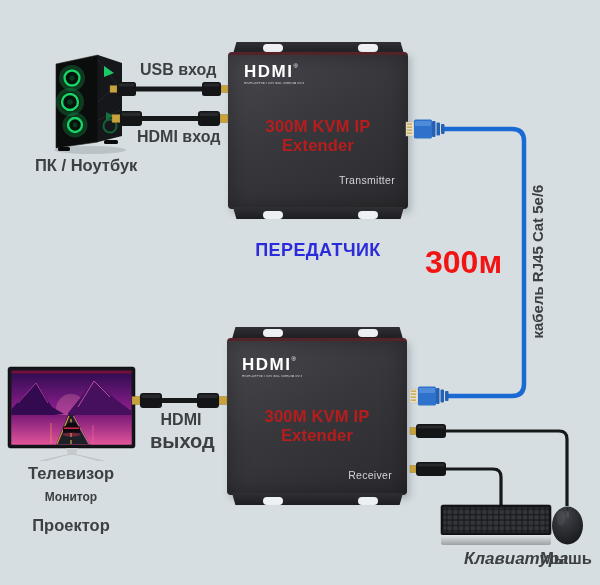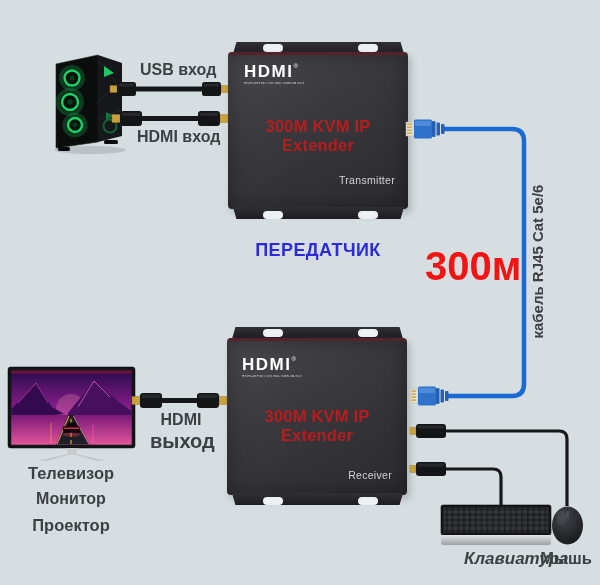--- a/index.html
+++ b/index.html
@@ -25,21 +25,21 @@
   .hdmi-logo { position:absolute; color:#ffffff; line-height:1; }
   .hdmi-word { font-size:17px; font-weight:800; letter-spacing:1.5px; }
   .hdmi-reg { font-size:6px; vertical-align:top; }
   .hdmi-sub { font-size:3px; letter-spacing:.30px; white-space:nowrap; overflow:hidden;
     width:60px; opacity:.78; margin-top:1.5px; }
   .box-title { position:absolute; width:100%; text-align:center; color:#b91c1c;
     font-weight:bold; font-size:16.5px; letter-spacing:.2px; }
   .role { position:absolute; color:#d3d3d7; font-size:10.5px; letter-spacing:.3px; }
   .caption { position:absolute; width:180px; text-align:center; color:#2b2bdc;
     font-weight:bold; font-size:18px; letter-spacing:.4px; }
-  .length { position:absolute; color:#f21313; font-weight:bold; font-size:40px; line-height:1; }
+  .length { position:absolute; color:#f21313; font-weight:bold; font-size:32px; line-height:1; }
   .cable-label { position:absolute; left:462px; top:255px; width:150px; height:17px;
     text-align:center; font-weight:bold; font-size:15px; color:#3d4043;
     transform:rotate(-90deg); white-space:nowrap; }
   .gfx { position:absolute; left:0; top:0; pointer-events:none; }
 </style>
 </head>
 <body>
 
 <div class="stage">
 
@@ -215,27 +215,28 @@
     <use href="#hdmiplug" x="132" y="393"></use>
     <use href="#hdmiplug" transform="translate(227,393) scale(-1,1)"></use>
     <use href="#rj45" x="406" y="117.5"></use>
     <use href="#rj45" x="410" y="384.5"></use>
     <use href="#usbstub" x="410" y="424"></use>
     <use href="#usbstub" x="410" y="462"></use>
   </svg>
 
   <div class="label" style="left:140px; top:61px; font-size:16px;">USB вход</div>
   <div class="label" style="left:137px; top:128px; font-size:16px;">HDMI вход</div>
+  <div class="label center" style="left:35px; top:156px; width:100px; font-size:16.5px;">ПК / Ноутбук</div>
 
   <div class="length" style="left:425px; top:246px;">300м</div>
   <div class="cable-label">кабель RJ45 Cat 5e/6</div>
 
   <div class="label center" style="left:150px; top:411px; width:62px; font-size:16px;">HDMI</div>
   <div class="label center" style="left:150px; top:430px; width:62px; font-size:20px;">выход</div>
 
   <div class="label center" style="left:10px; top:464px; width:122px; font-size:16.5px;">Телевизор</div>
-  <div class="label center" style="left:10px; top:490px; width:122px; font-size:16px;">Монитор</div>
+  <div class="label center" style="left:10px; top:490px; width:122px; font-size:12px;">Монитор</div>
   <div class="label center" style="left:10px; top:516px; width:122px; font-size:16.5px;">Проектор</div>
 
   <div class="label center" style="left:464px; top:549px; width:100px; font-size:17px;font-style:italic;">Клавиатура</div>
   <div class="label center" style="left:538px; top:549px; width:56px; font-size:16.5px;">Мышь</div>
 
 </div>
 
 </body></html>

